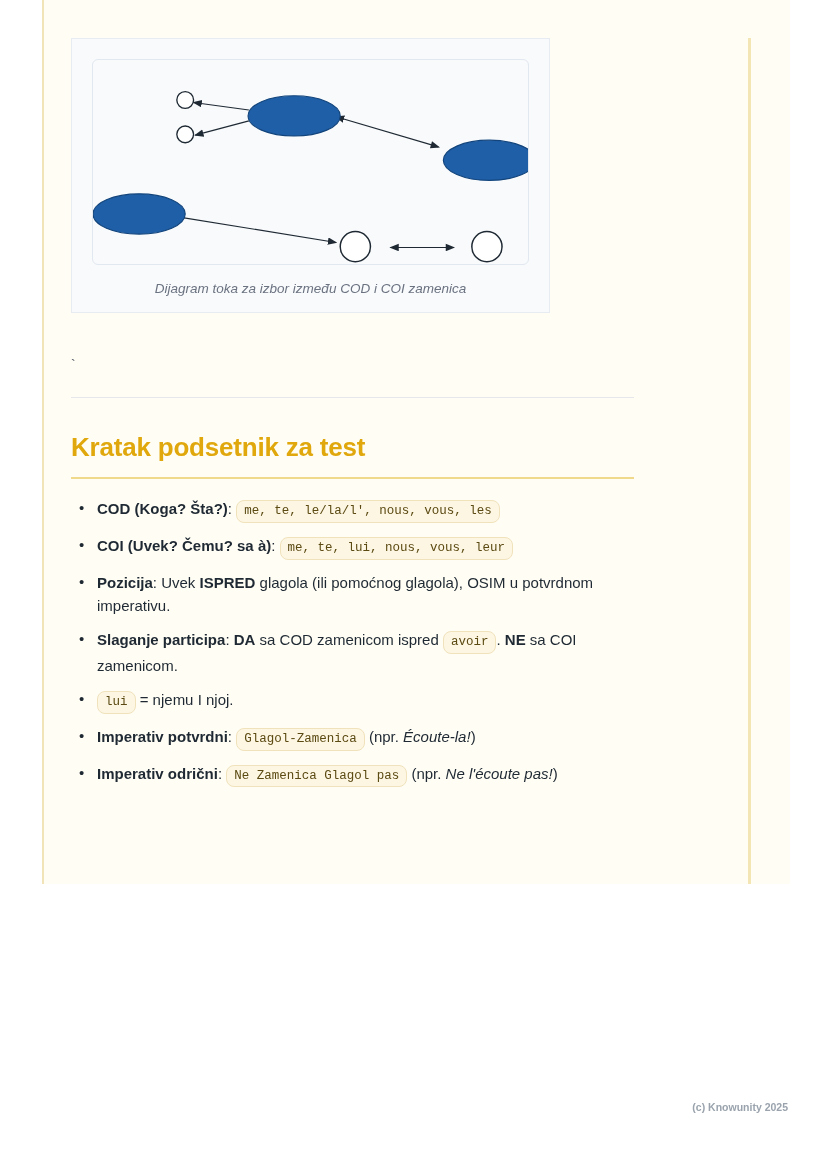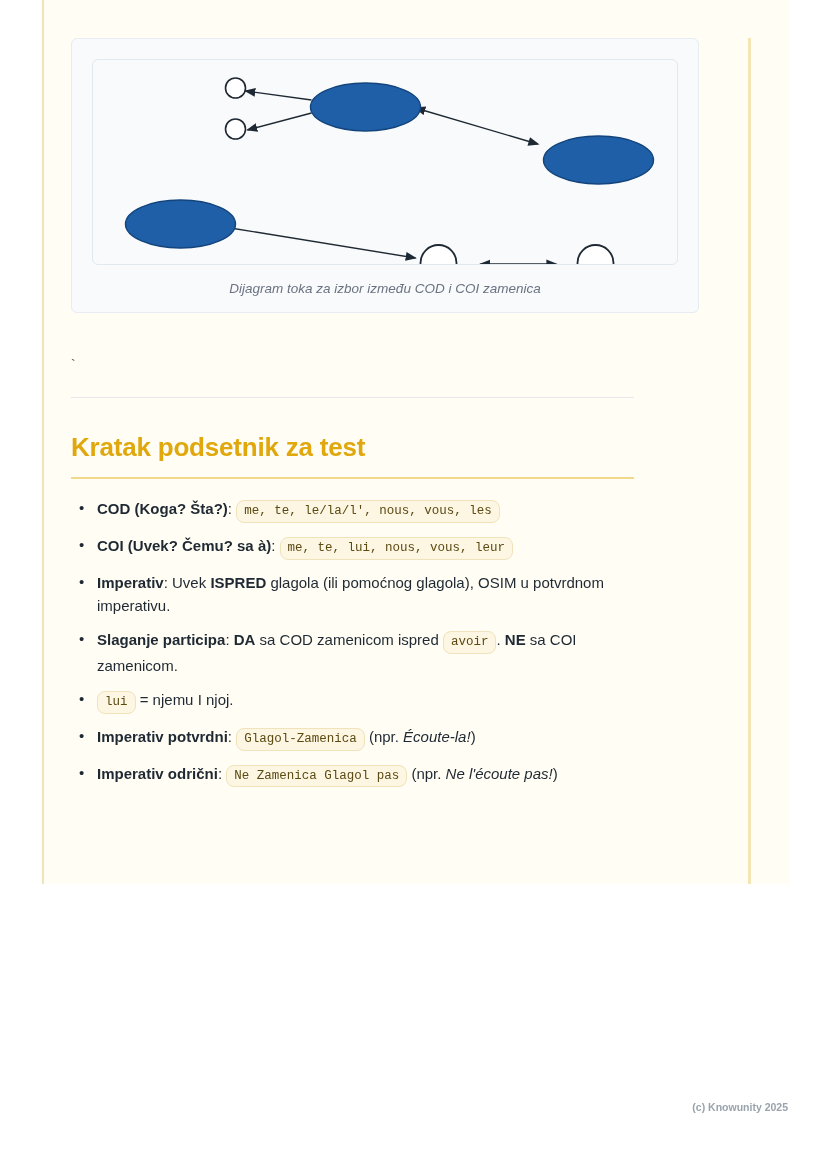--- a/index.html
+++ b/index.html
@@ -53,25 +53,25 @@
   .content {
     position: absolute;
     left: 71px;
     top: 0;
     width: 563px;
   }
 
   
   .figure-card {
     margin-top: 38px;
-    width: 628px;
+    width: 479px;
     box-sizing: border-box;
     background: #f8fafc;
     border: 1px solid #e7ecf2;
-    border-radius: 6px;
+    border-radius: 0;
     padding: 20px 20px 16px 20px;
   }
   .figure-inner {
     background: #f8fafc;
     border: 1px solid #e2e8f0;
     border-radius: 6px;
     height: 204px;
     position: relative;
     overflow: hidden;
   }
@@ -208,21 +208,21 @@
     <div class="stray">`</div>
 
     <div class="divider"></div>
 
     <h2 class="section-title">Kratak podsetnik za test</h2>
     <div class="title-rule"></div>
 
     <ul class="points" id="points-list">
         <li><span class="b">COD (Koga? Šta?)</span><span>: </span><code class="chip">me, te, le/la/l', nous, vous, les</code></li>
         <li><span class="b">COI (Uvek? Čemu? sa à)</span><span>: </span><code class="chip">me, te, lui, nous, vous, leur</code></li>
-        <li><span class="b">Imperativ</span><span>: Uvek </span><span class="b">ISPRED</span><span> glagola (ili pomoćnog glagola), OSIM u potvrdnom imperativu.</span></li>
+        <li><span class="b">Pozicija</span><span>: Uvek </span><span class="b">ISPRED</span><span> glagola (ili pomoćnog glagola), OSIM u potvrdnom imperativu.</span></li>
         <li><span class="b">Slaganje participa</span><span>: </span><span class="b">DA</span><span> sa COD zamenicom ispred </span><code class="chip">avoir</code><span>. </span><span class="b">NE</span><span> sa COI zamenicom.</span></li>
         <li><code class="chip">lui</code><span> = njemu I njoj.</span></li>
         <li><span class="b">Imperativ potvrdni</span><span>: </span><code class="chip">Glagol-Zamenica</code><span> (npr. </span><span class="it">Écoute-la!</span><span>)</span></li>
         <li><span class="b">Imperativ odrični</span><span>: </span><code class="chip">Ne Zamenica Glagol pas</code><span> (npr. </span><span class="it">Ne l'écoute pas!</span><span>)</span></li>
       </ul>
 
   </div>
 
   <div class="footer">(c) Knowunity 2025</div>
 

